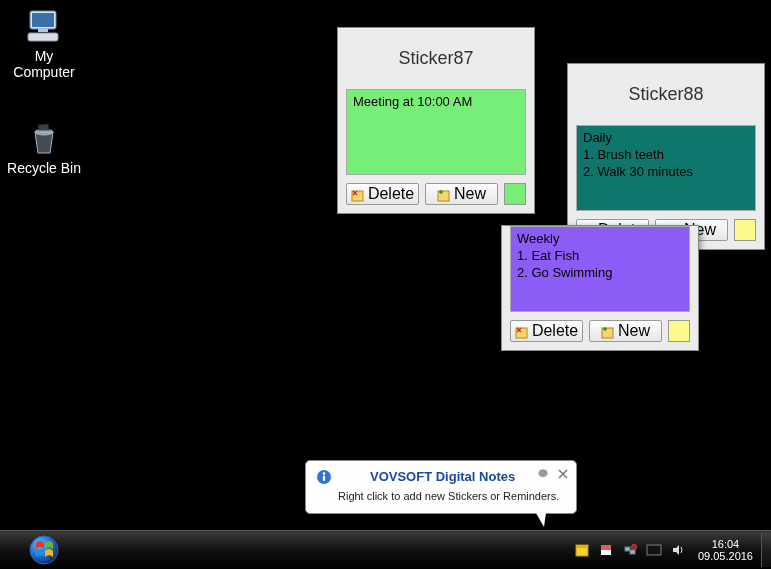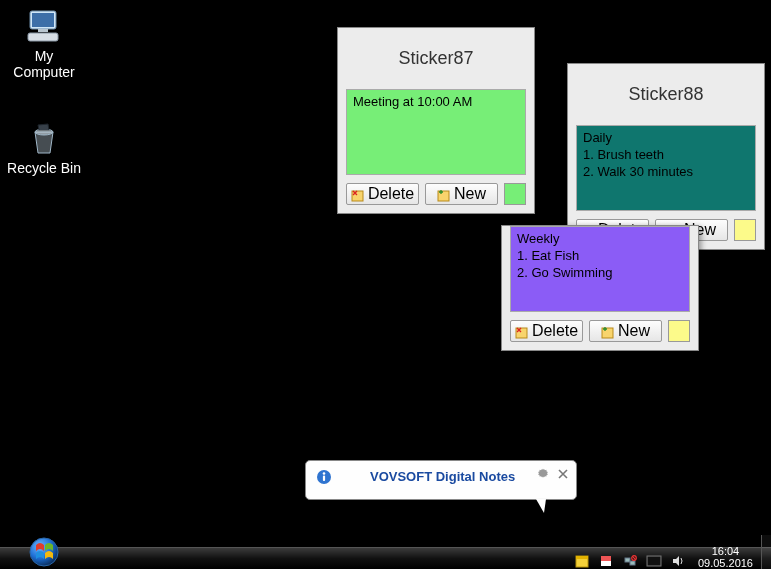--- a/index.html
+++ b/index.html
@@ -124,25 +124,25 @@
     border-left: 8px solid transparent;
     border-right: 2px solid transparent;
     border-top: 14px solid #fefefe;
     filter: drop-shadow(1px 1px 1px rgba(0,0,0,.3));
   }
 
   
   .taskbar {
     position: absolute;
     left: 0; right: 0; bottom: 0;
-    height: 22px;
+    height: 39px;
     background: linear-gradient(#3b3b3b, #111 50%, #000);
     border-top: 1px solid #555;
     display: flex;
-    align-items: flex-end;
+    align-items: center;
     padding-left: 24px;
   }
   .start-orb {
     width: 40px; height: 34px;
     display: flex; align-items: center; justify-content: center;
     cursor: pointer;
   }
   .taskbar-spacer { flex: 1; }
   .tray {
     display: flex; align-items: center;
@@ -282,20 +282,21 @@
     <span class="info-icon">
       <svg width="16" height="16" viewBox="0 0 16 16">
           <circle cx="8" cy="8" r="7" fill="#2f74d0"></circle>
           <circle cx="8" cy="4.5" r="1.3" fill="#fff"></circle>
           <rect x="6.9" y="6.5" width="2.2" height="5.5" rx="1" fill="#fff"></rect>
         </svg>
     </span>
     <span>VOVSOFT Digital Notes</span>
   </div>
   <div class="bal-body">
+    <div>Right click to add new Stickers or Reminders.</div>
   </div>
   <div class="balloon-tail"></div>
 </div>
 
 <div class="taskbar">
   <div class="start-orb">
     <svg width="30" height="30" viewBox="0 0 30 30">
       <defs>
         <radialGradient id="orb" cx="35%" cy="30%" r="75%">
           <stop offset="0%" stop-color="#6fb8ff"></stop>

